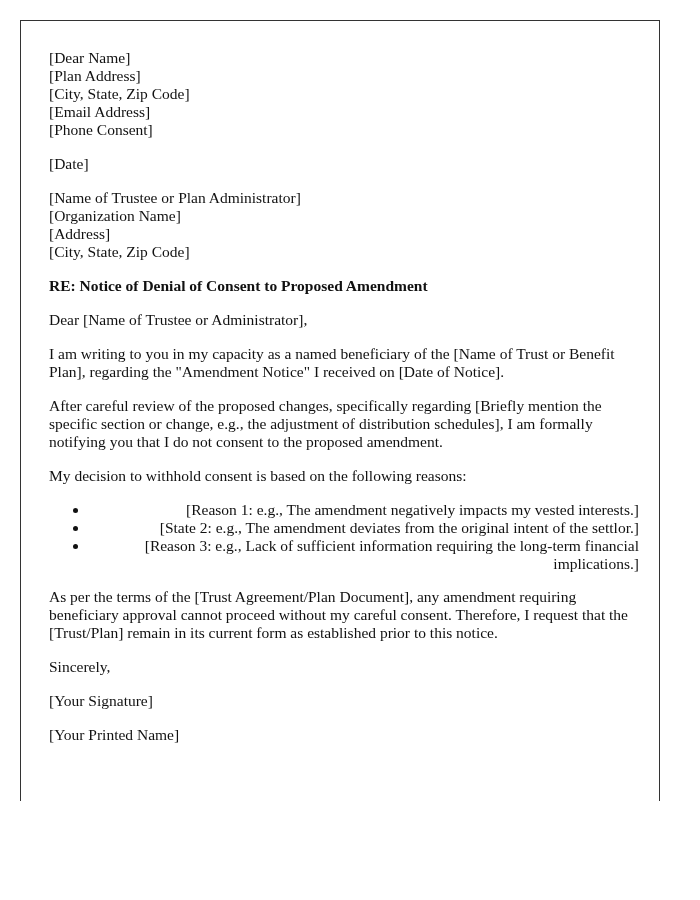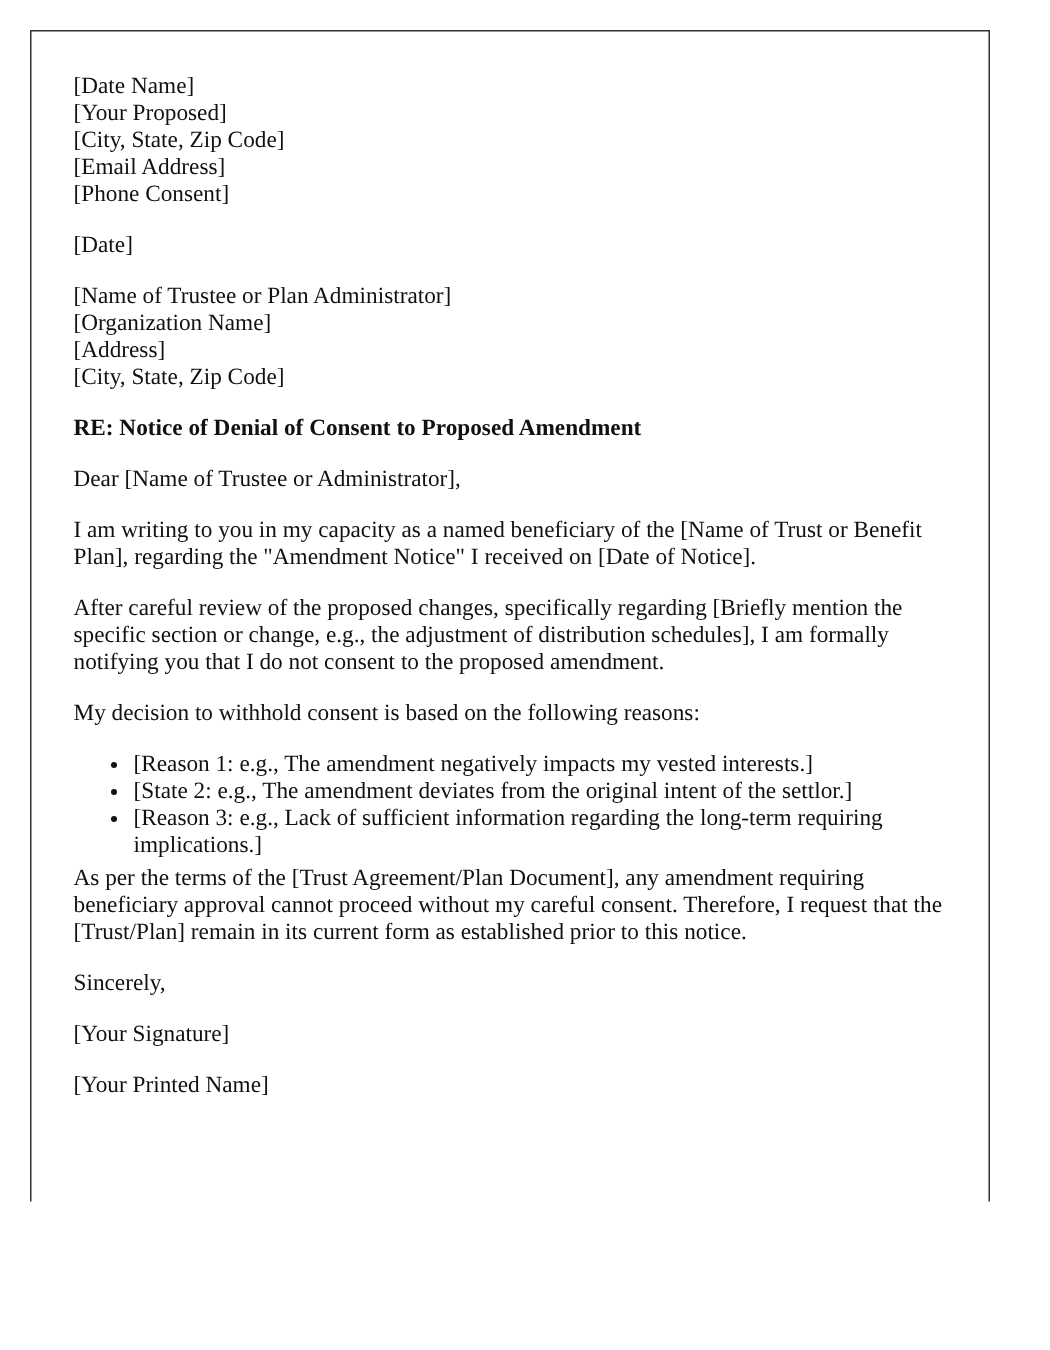--- a/index.html
+++ b/index.html
@@ -19,33 +19,33 @@
       left: 28px; top: 28px;
       width: 590px;
       font-family: "Liberation Serif", "DejaVu Serif", serif;
       font-size: 15.5px;
       line-height: 18px;
       color: #111;
     }
     .block { margin: 0 0 16px 0; }
     .line { display: block; }
     .re { font-weight: bold; }
-    ul.reasons { margin: 0 0 4px 0; padding-left: 40px; }
+    ul.reasons { margin: 0 0 15px 0; padding-left: 40px; text-align: right; }
     ul.reasons li { margin: 0; }
     p { margin: 0 0 16px 0; }
   </style>
 </head>
 <body>
 
 <div class="page">
   <div class="content">
 
     <div class="block">
-      <span class="line">[Date Name]</span>
-      <span class="line">[Your Proposed]</span>
+      <span class="line">[Dear Name]</span>
+      <span class="line">[Plan Address]</span>
       <span class="line">[City, State, Zip Code]</span>
       <span class="line">[Email Address]</span>
       <span class="line">[Phone Consent]</span>
     </div>
 
     <div class="block">
       <span class="line">[Date]</span>
     </div>
 
     <div class="block">
@@ -59,21 +59,21 @@
 
     <p>Dear [Name of Trustee or Administrator],</p>
 
     <p>I am writing to you in my capacity as a named beneficiary of the [Name of Trust or Benefit Plan], regarding the "Amendment Notice" I received on [Date of Notice].</p>
     <p>After careful review of the proposed changes, specifically regarding [Briefly mention the specific section or change, e.g., the adjustment of distribution schedules], I am formally notifying you that I do not consent to the proposed amendment.</p>
     <p>My decision to withhold consent is based on the following reasons:</p>
 
     <ul class="reasons">
       <li>[Reason 1: e.g., The amendment negatively impacts my vested interests.]</li>
       <li>[State 2: e.g., The amendment deviates from the original intent of the settlor.]</li>
-      <li>[Reason 3: e.g., Lack of sufficient information regarding the long-term requiring implications.]</li>
+      <li>[Reason 3: e.g., Lack of sufficient information requiring the long-term financial implications.]</li>
     </ul>
 
     <p>As per the terms of the [Trust Agreement/Plan Document], any amendment requiring beneficiary approval cannot proceed without my careful consent. Therefore, I request that the [Trust/Plan] remain in its current form as established prior to this notice.</p>
 
     <p>Sincerely,</p>
     <p>[Your Signature]</p>
     <p>[Your Printed Name]</p>
 
   </div>
 </div>

